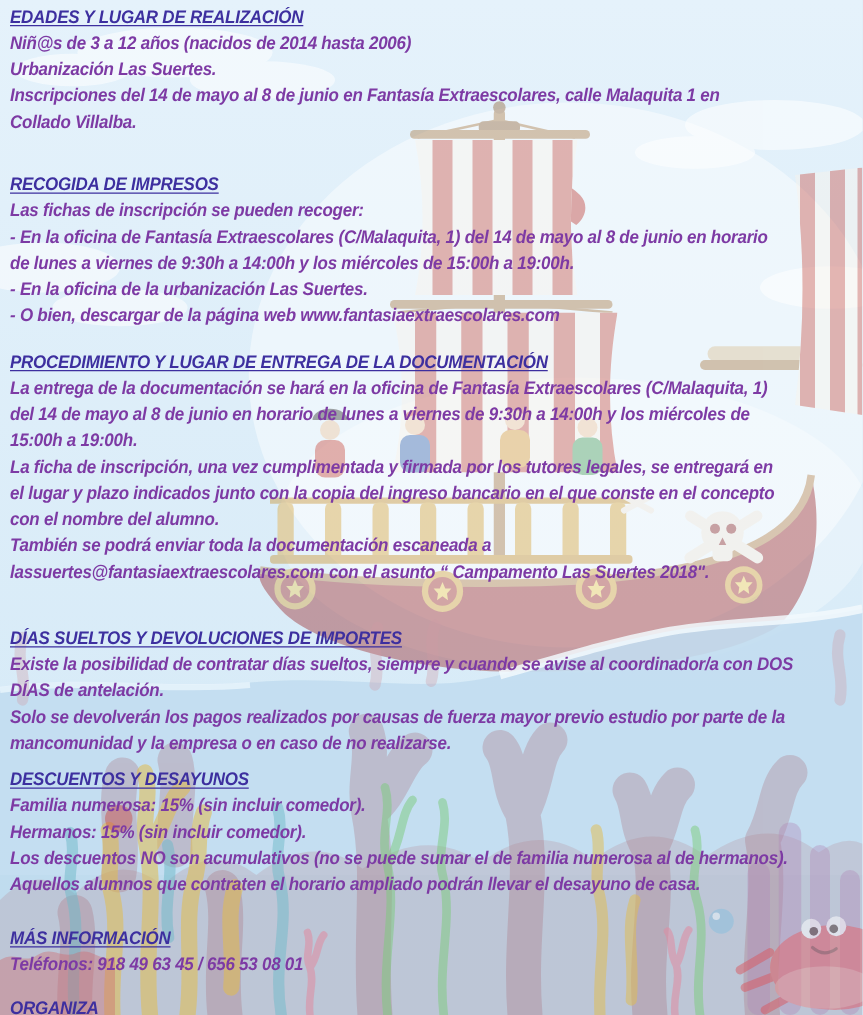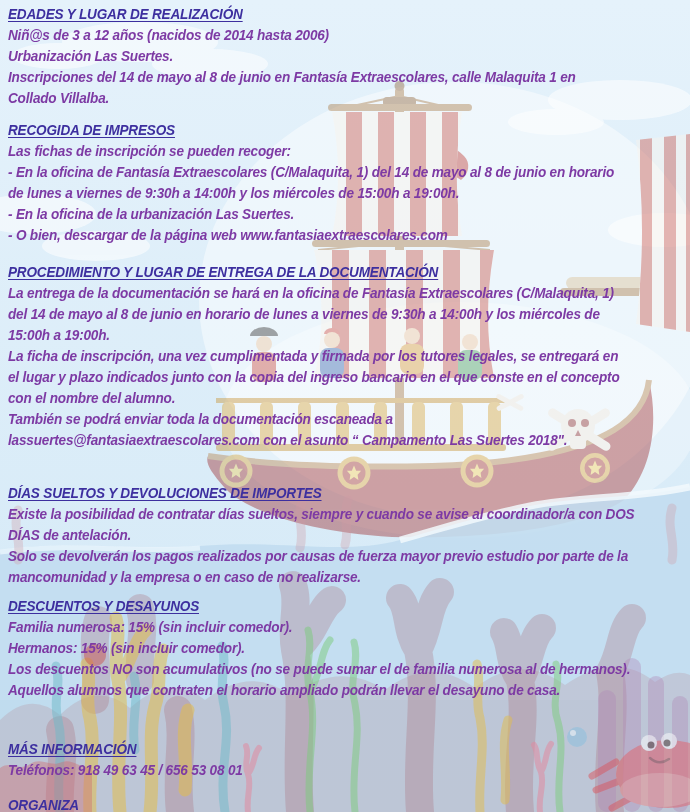--- a/index.html
+++ b/index.html
@@ -16,22 +16,22 @@
     text-decoration:underline;text-decoration-thickness:1.4px;text-underline-offset:2px;
     white-space:pre;letter-spacing:-0.2px;
     transform:scaleX(0.93);transform-origin:0 50%;
   }
   .line{
     font-size:14.6px;line-height:21px;font-weight:bold;font-style:italic;
     color:var(--body,#7d3aa4);
     white-space:pre;letter-spacing:-0.2px;
     transform:scaleX(0.93);transform-origin:0 50%;
   }
-  .s2{margin-top:11px}.s3{margin-top:16px}.s4{margin-top:32px}
-  .s5{margin-top:8px}.s6{margin-top:38px}.s7{margin-top:14px}
+  .s2{margin-top:29px}.s3{margin-top:16px}.s4{margin-top:32px}
+  .s5{margin-top:8px}.s6{margin-top:22px}.s7{margin-top:14px}
 </style>
 </head>
 <body>
 
 <svg class="bg" viewBox="0 0 690 812" aria-hidden="true">
   <defs>
     <linearGradient id="skyGrad" x1="0" y1="0" x2="0" y2="1">
       <stop offset="0" stop-color="#e5f2fb"></stop>
       <stop offset="1" stop-color="#d2e8f6"></stop>
     </linearGradient>

